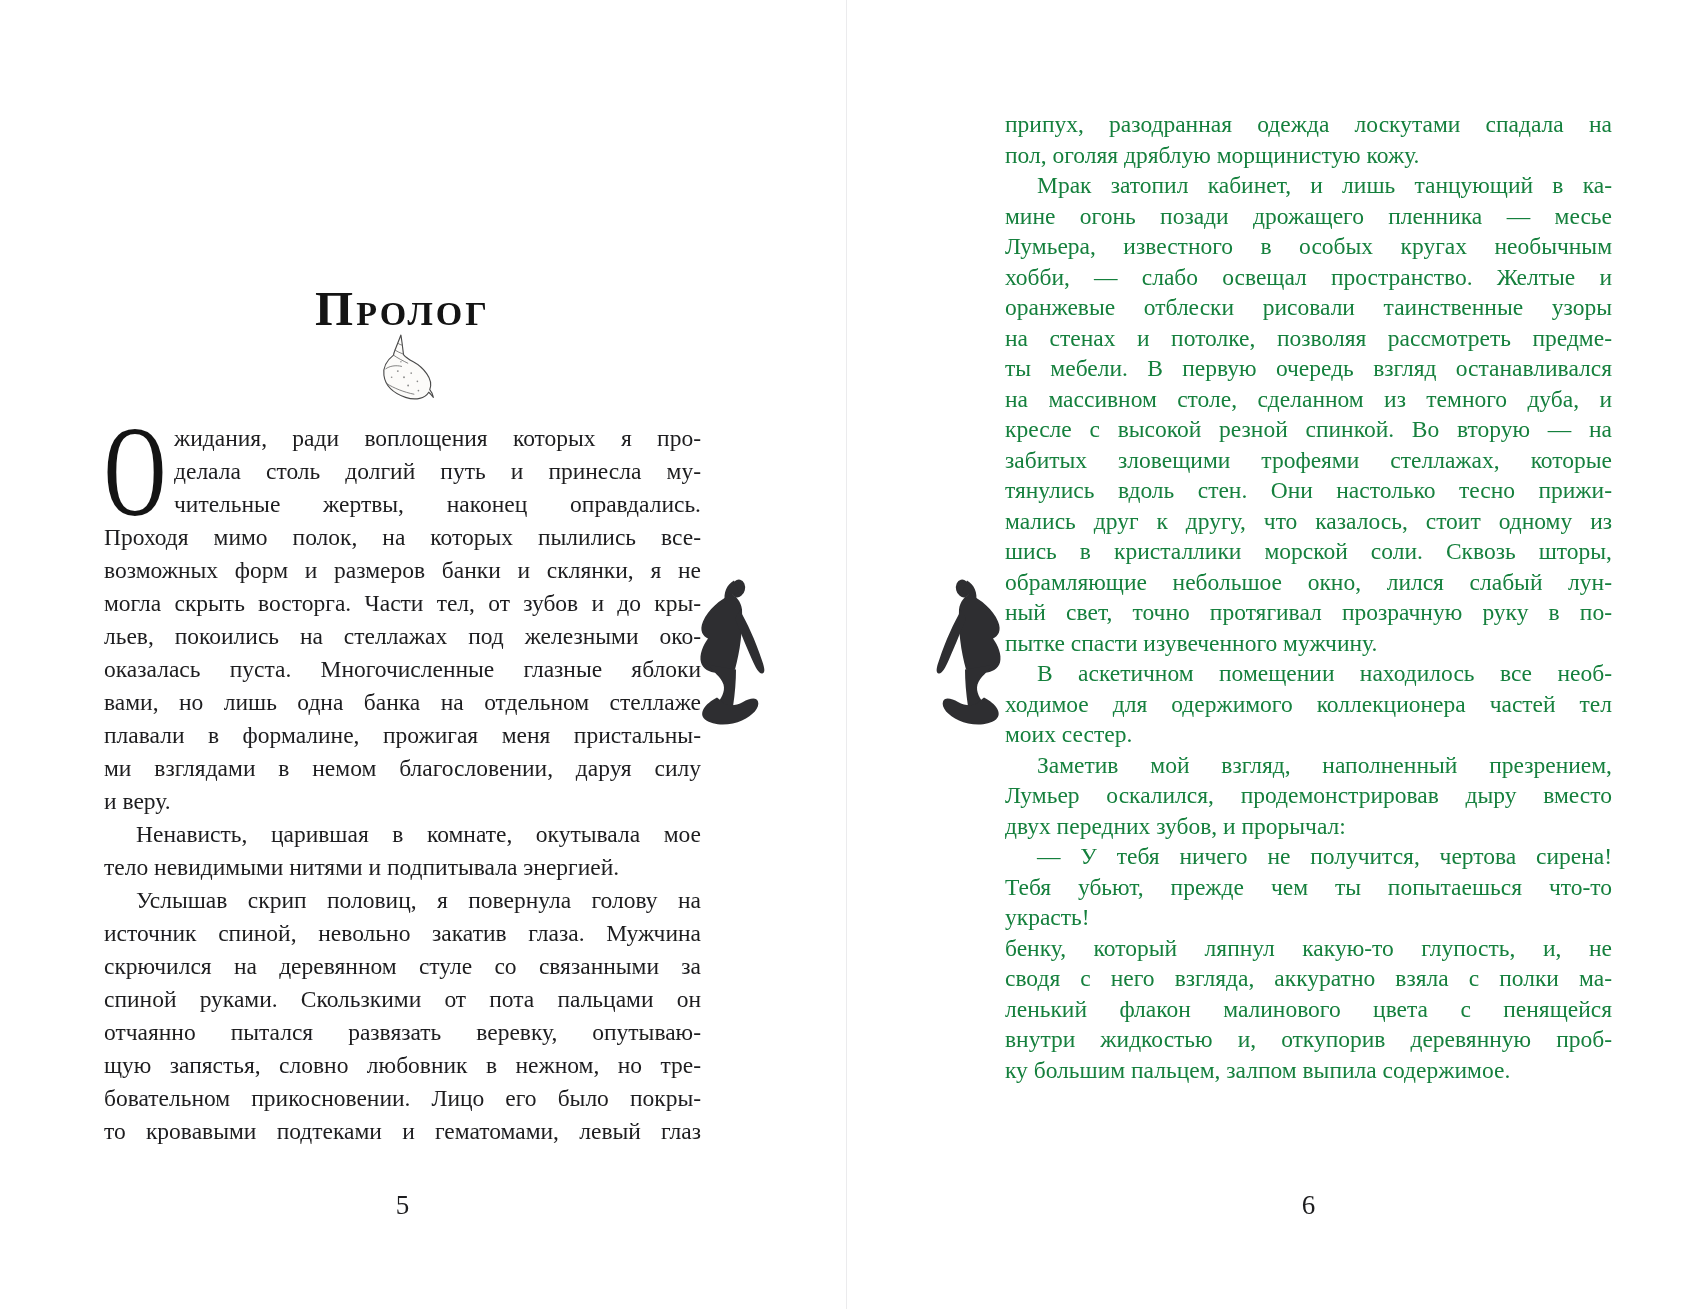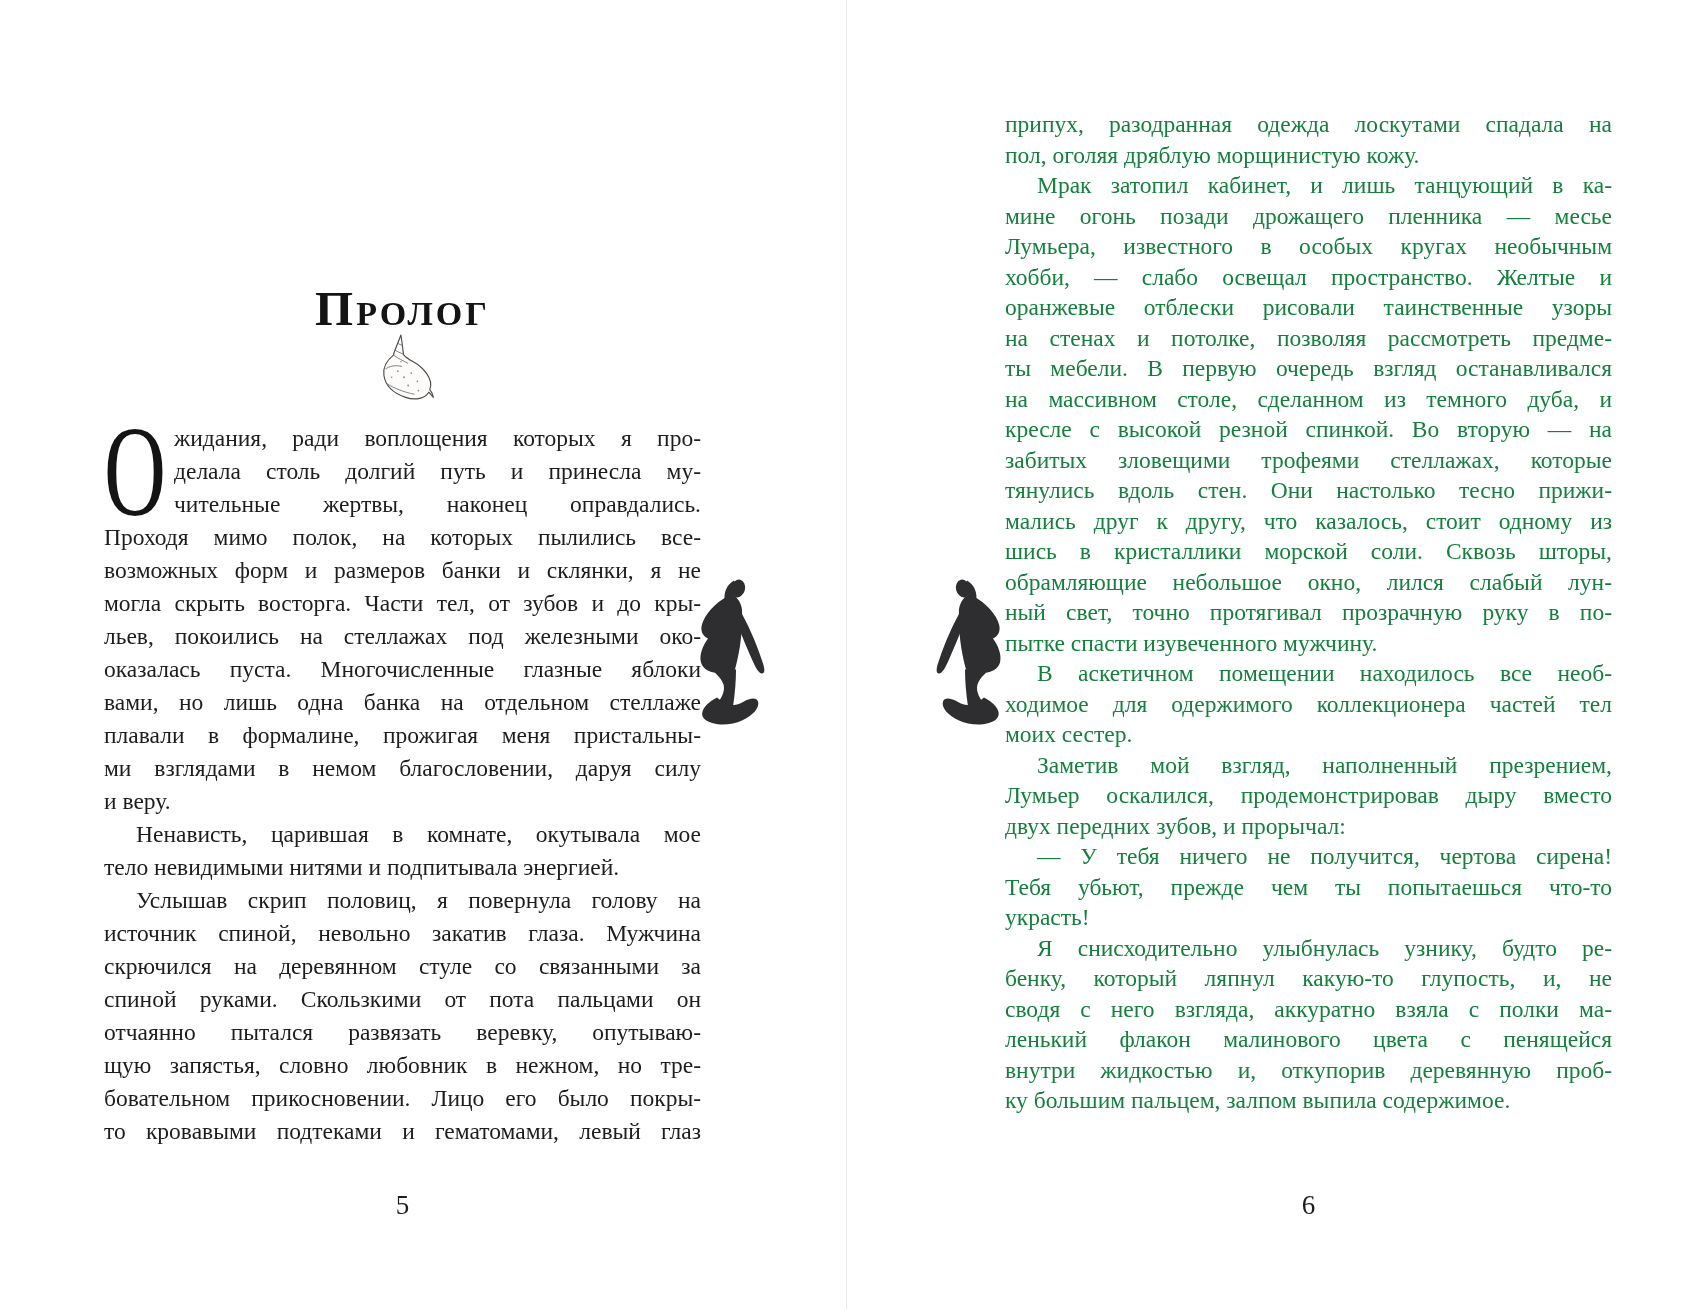--- a/index.html
+++ b/index.html
@@ -198,21 +198,20 @@
           <div class="line ind">Заметив мой взгляд, наполненный презрением,</div>
           <div class="line">Лумьер оскалился, продемонстрировав дыру вместо</div>
           <div class="line endline">двух передних зубов, и прорычал:</div>
         </div>
         <div class="para">
           <div class="line ind">— У тебя ничего не получится, чертова сирена!</div>
           <div class="line">Тебя убьют, прежде чем ты попытаешься что-то</div>
           <div class="line endline">украсть!</div>
         </div>
         <div class="para">
-          <div class="line ind">Я снисходительно улыбнулась узнику, будто ре-</div>
           <div class="line">бенку, который ляпнул какую-то глупость, и, не</div>
           <div class="line">сводя с него взгляда, аккуратно взяла с полки ма-</div>
           <div class="line">ленький флакон малинового цвета с пенящейся</div>
           <div class="line">внутри жидкостью и, откупорив деревянную проб-</div>
           <div class="line endline">ку большим пальцем, залпом выпила содержимое.</div>
         </div>
       </div>
 
     <div class="page-number">6</div>
   </div>

